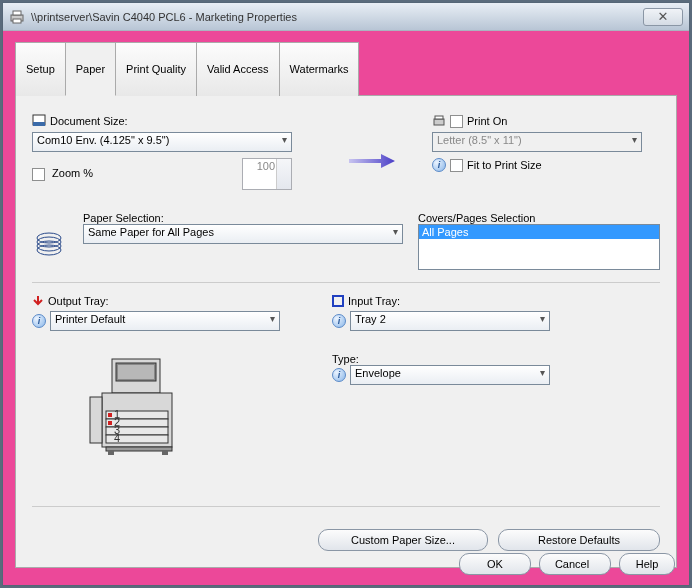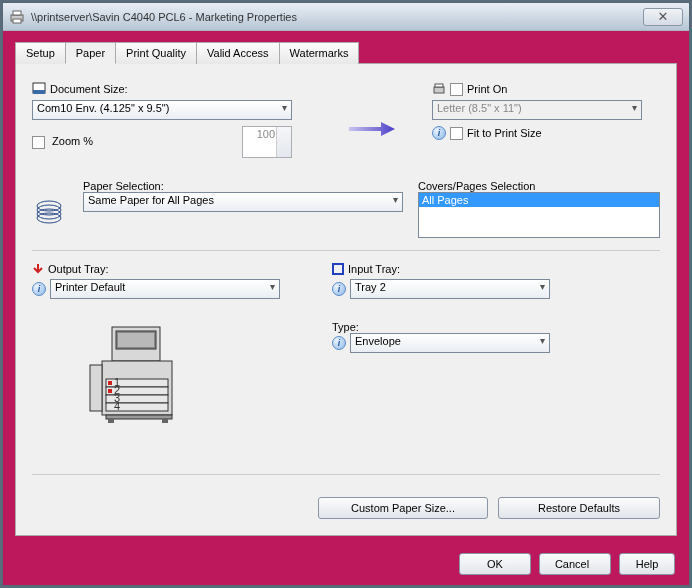--- a/index.html
+++ b/index.html
@@ -1,39 +1,39 @@
 <!DOCTYPE html>
 <html><head>
 <meta charset="utf-8">
 <style>
 * { box-sizing: border-box; font-family: 'Segoe UI', Tahoma, sans-serif; font-size: 11px; }
 body { margin: 0; background: #5a6b7c; padding: 2px; }
-.window { background: #be185d; border: 1px solid #556677; width: 688px; height: 584px; position: relative; }
+.window { background: #ec4899; border: 1px solid #556677; width: 688px; height: 584px; position: relative; }
 .titlebar { height: 28px; background: linear-gradient(to bottom, #e8eef5 0%, #d0dae5 50%, #b8c5d5 100%); display: flex; align-items: center; padding: 0 6px; border-bottom: 1px solid #aab3c0; }
 .titlebar-icon { width: 16px; height: 16px; margin-right: 6px; }
 .titlebar-text { color: #333; flex: 1; }
 .close-btn { width: 40px; height: 18px; background: linear-gradient(to bottom, #f0f3f7, #d5dce5); border: 1px solid #8a96a5; border-radius: 3px; display: flex; align-items: center; justify-content: center; cursor: pointer; color:#555; font-size:13px; }
 .content { padding: 10px 12px; }
 .tabs { display: flex; border-bottom: 1px solid #aaa; margin-bottom: 0; }
-.tab { padding: 4px 10px; border: 1px solid #aaa; border-bottom: none; background: linear-gradient(to bottom, #fcfcfc, #e8e8e8); margin-right: -1px; cursor: pointer; position: relative; top: 1px; }
+.tab { padding: 20px 10px; border: 1px solid #aaa; border-bottom: none; background: linear-gradient(to bottom, #fcfcfc, #e8e8e8); margin-right: -1px; cursor: pointer; position: relative; top: 1px; }
 .tab.active { background: #f0f0f0; border-bottom: 1px solid #f0f0f0; z-index: 2; }
 .tab-panel { border: 1px solid #aaa; border-top: none; padding: 18px 16px 12px 16px; height: 472px; background: #f0f0f0; position: relative; }
 .row { display: flex; align-items: center; margin-bottom: 4px; }
 .label { color: #000; }
 .combo { height: 20px; border: 1px solid #7a8a9a; background: linear-gradient(to bottom, #fff, #eaeef3); padding: 1px 18px 1px 4px; position: relative; cursor: pointer; }
 .combo::after { content: '▾'; position: absolute; right: 4px; top: 1px; color: #555; font-size: 10px; }
 .combo.disabled { color: #888; background: #f0f0f0; }
 .spinner { width: 50px; height: 32px; border: 1px solid #abadb3; background: #fff; padding: 1px 16px 1px 4px; text-align: right; color: #888; position: relative; }
 .spinner::after { content: ''; position: absolute; right: 0; top: 0; bottom: 0; width: 14px; border-left: 1px solid #ccc; background: linear-gradient(to bottom, #f5f6f9 0%, #e4e7ee 100%); }
 .checkbox { width: 13px; height: 13px; border: 1px solid #8e8f8f; background: #fff; margin-right: 4px; display: inline-block; vertical-align: middle; }
 .help-icon { width: 14px; height: 14px; border-radius: 50%; background: radial-gradient(circle at 30% 30%, #eaf3ff, #8bb7e8); border: 1px solid #5a8ac8; display: inline-flex; align-items: center; justify-content: center; font-style: italic; font-weight: bold; color: #2a5a9a; font-size: 9px; margin-right: 4px; cursor: pointer; }
 .hr { border: none; border-top: 1px solid #ccc; margin: 12px 0; }
 .listbox { border: 1px solid #7a8a9a; background: #fff; height: 46px; }
 .listbox .item { background: #3399ff; color: #fff; padding: 1px 3px; }
-.btn { height: 22px; border: 1px solid #8a96a5; background: linear-gradient(to bottom, #fcfcfc, #e1e5eb); border-radius: 3px; padding: 0 14px; cursor: pointer; display: inline-flex; align-items: center; justify-content: center; }
+.btn { height: 22px; border: 1px solid #8a96a5; background: linear-gradient(to bottom, #fcfcfc, #e1e5eb); border-radius: 10px; padding: 0 14px; cursor: pointer; display: inline-flex; align-items: center; justify-content: center; }
 .footer { position: absolute; right: 14px; bottom: 10px; display: flex; gap: 8px; }
 .printer-img { width: 110px; height: 120px; border: 0; position: relative; }
 svg { display: block; }
 .section-top { display:flex; gap: 30px; }
 .col { flex:1; }
 .small-icon { display:inline-block; vertical-align:middle; margin-right:4px; }
 </style>
 </head>
 <body>
 

